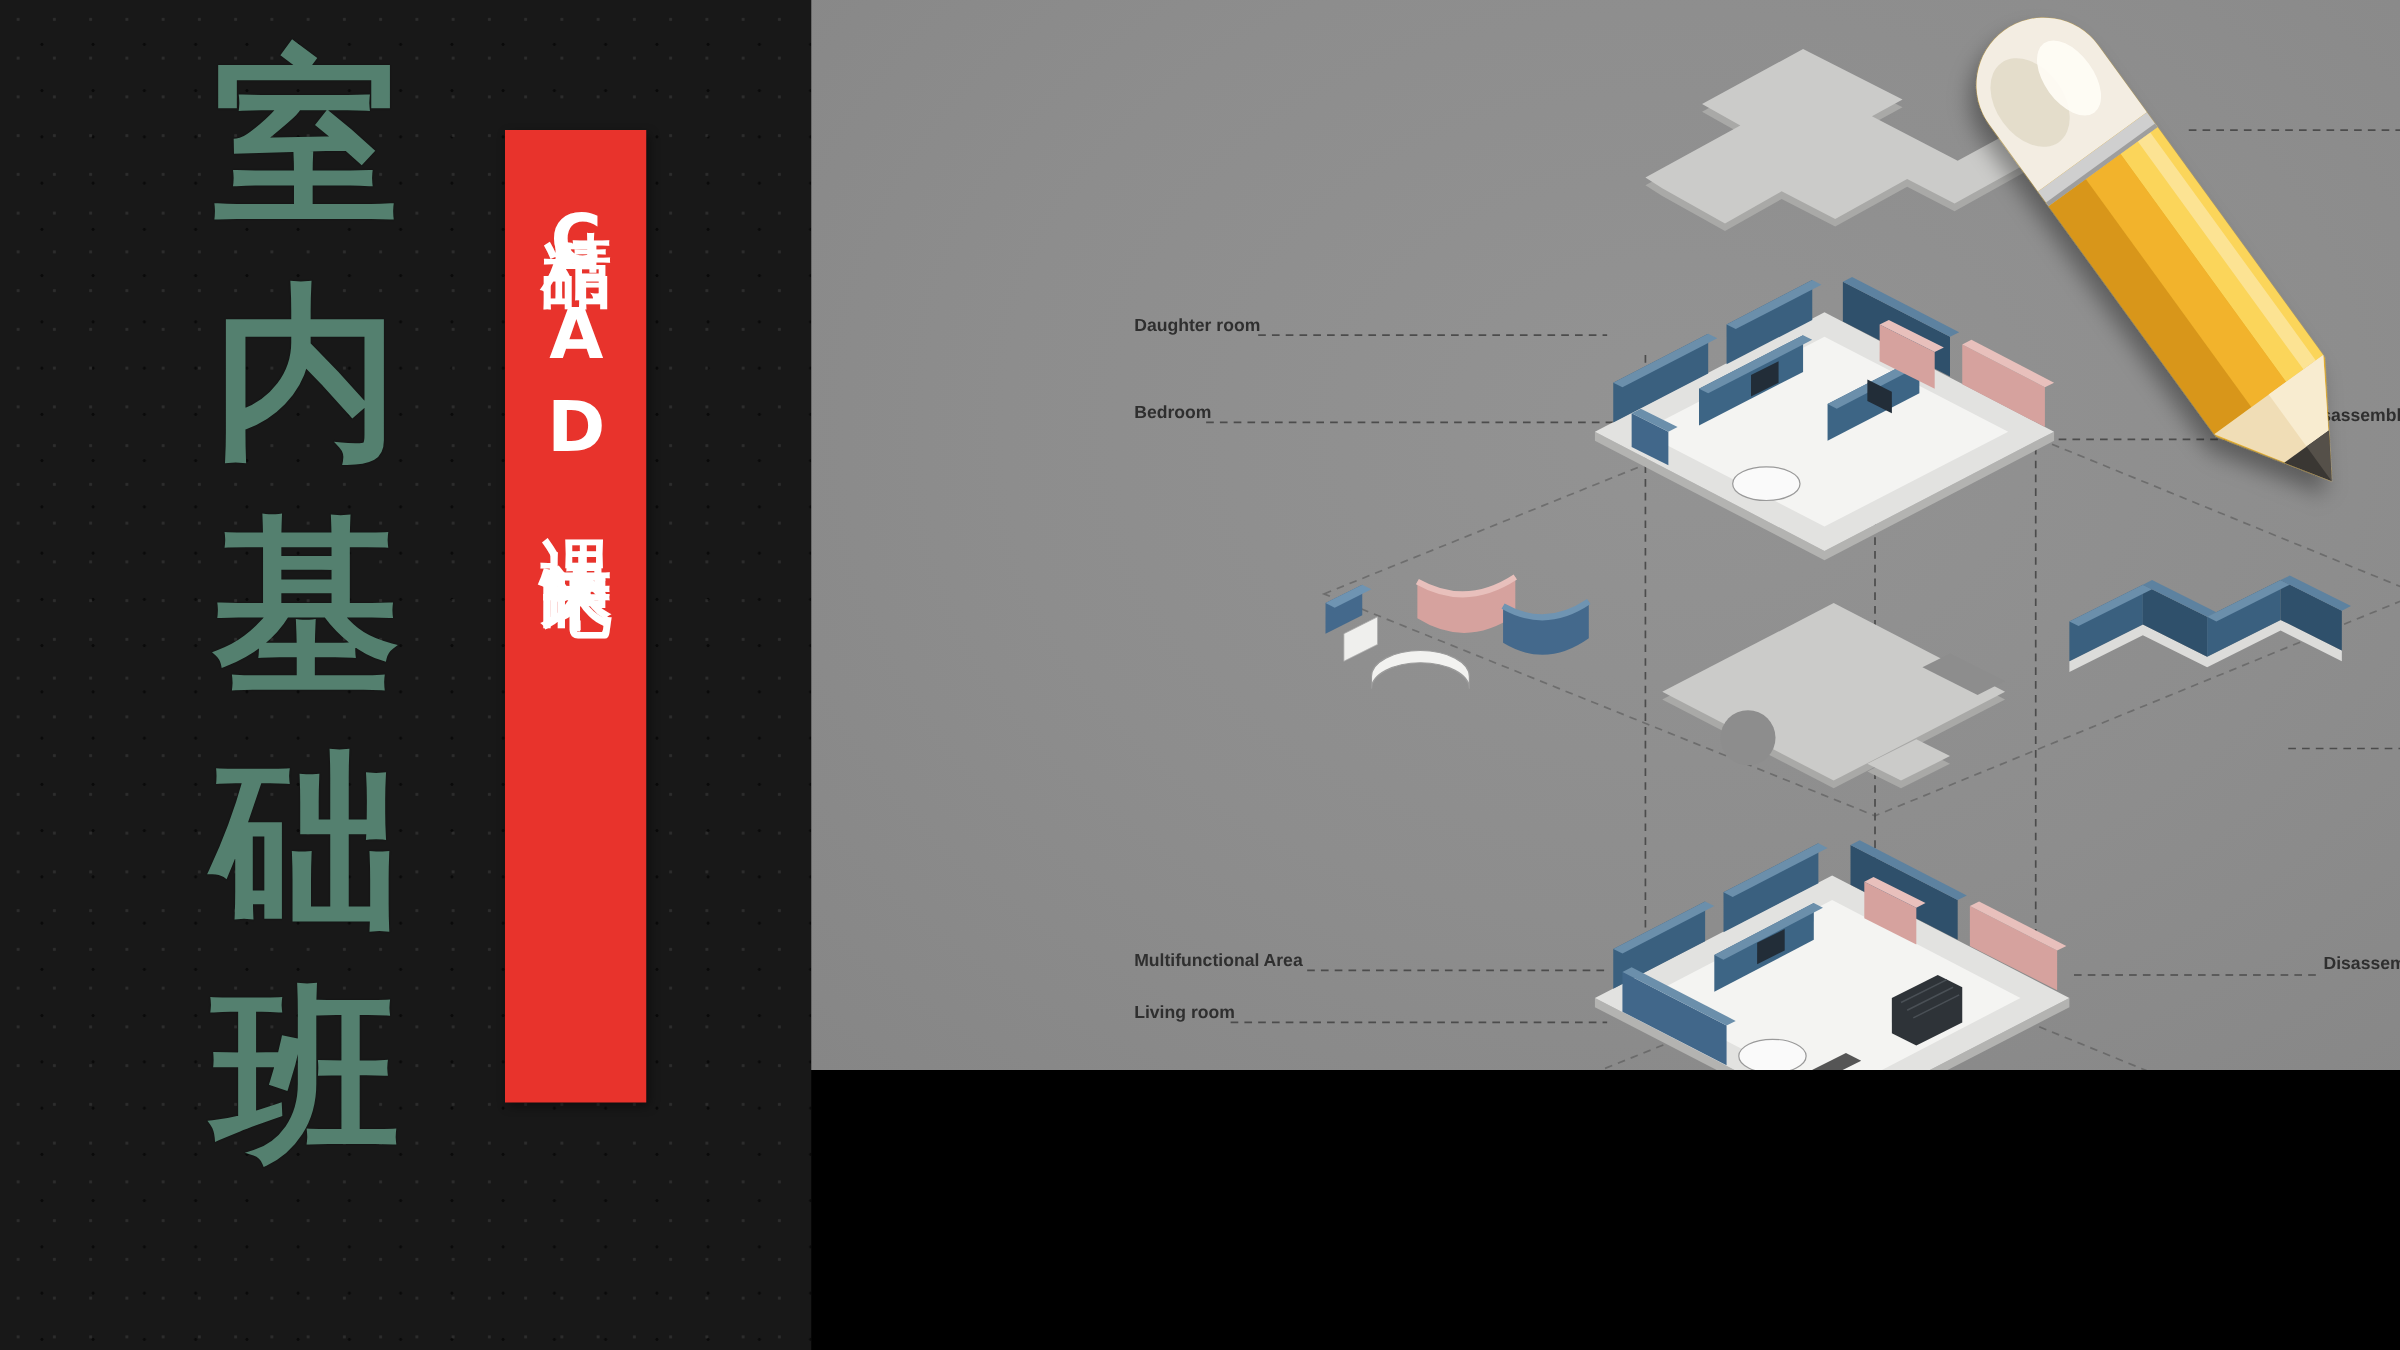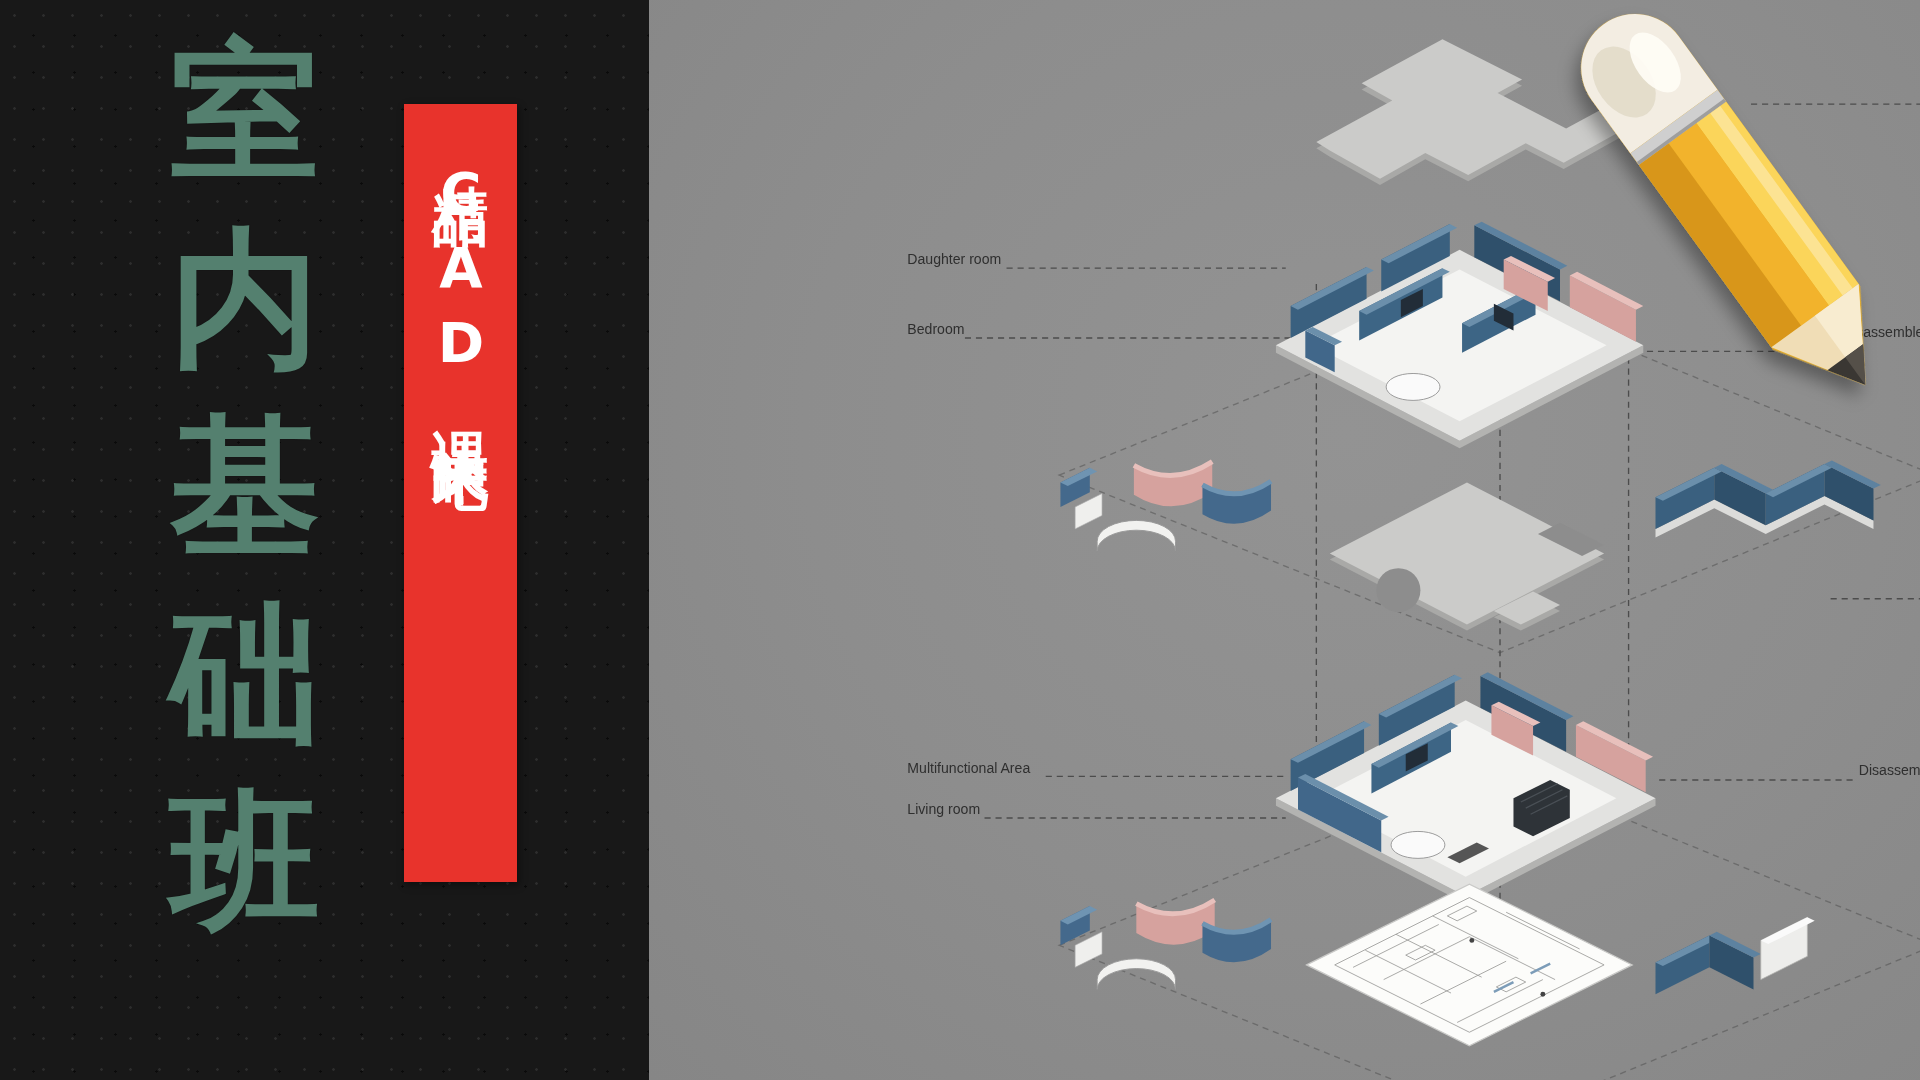--- a/index.html
+++ b/index.html
@@ -34,23 +34,24 @@
     box-shadow:2px 3px 8px rgba(0,0,0,.45);
   }
   .promo-banner-text {
     writing-mode:vertical-rl; text-orientation:upright;
     color:#ffffff; font-weight:bold; font-size:56px; letter-spacing:10px;
     font-family:"DejaVu Sans","Liberation Sans",sans-serif;
   }
 
   
   .right-panel {
-    position:absolute; left:649px; top:0; width:1271px; height:1080px;
+    position:absolute; left:649px; top:0; width:1271px; height:856px;
     background:radial-gradient(ellipse at 55% 40%, #939393 0%, #8d8d8d 55%, #868686 100%);
     overflow:hidden;
+    font-weight:bold;
   }
   .right-panel svg { display:block; width:1271px; height:1080px; }
   svg text { font-family:"Liberation Sans",sans-serif; fill:#2f2f2f; }
 </style>
 </head>
 <body>
 
 <div class="page">
 
   <div class="left-panel">

